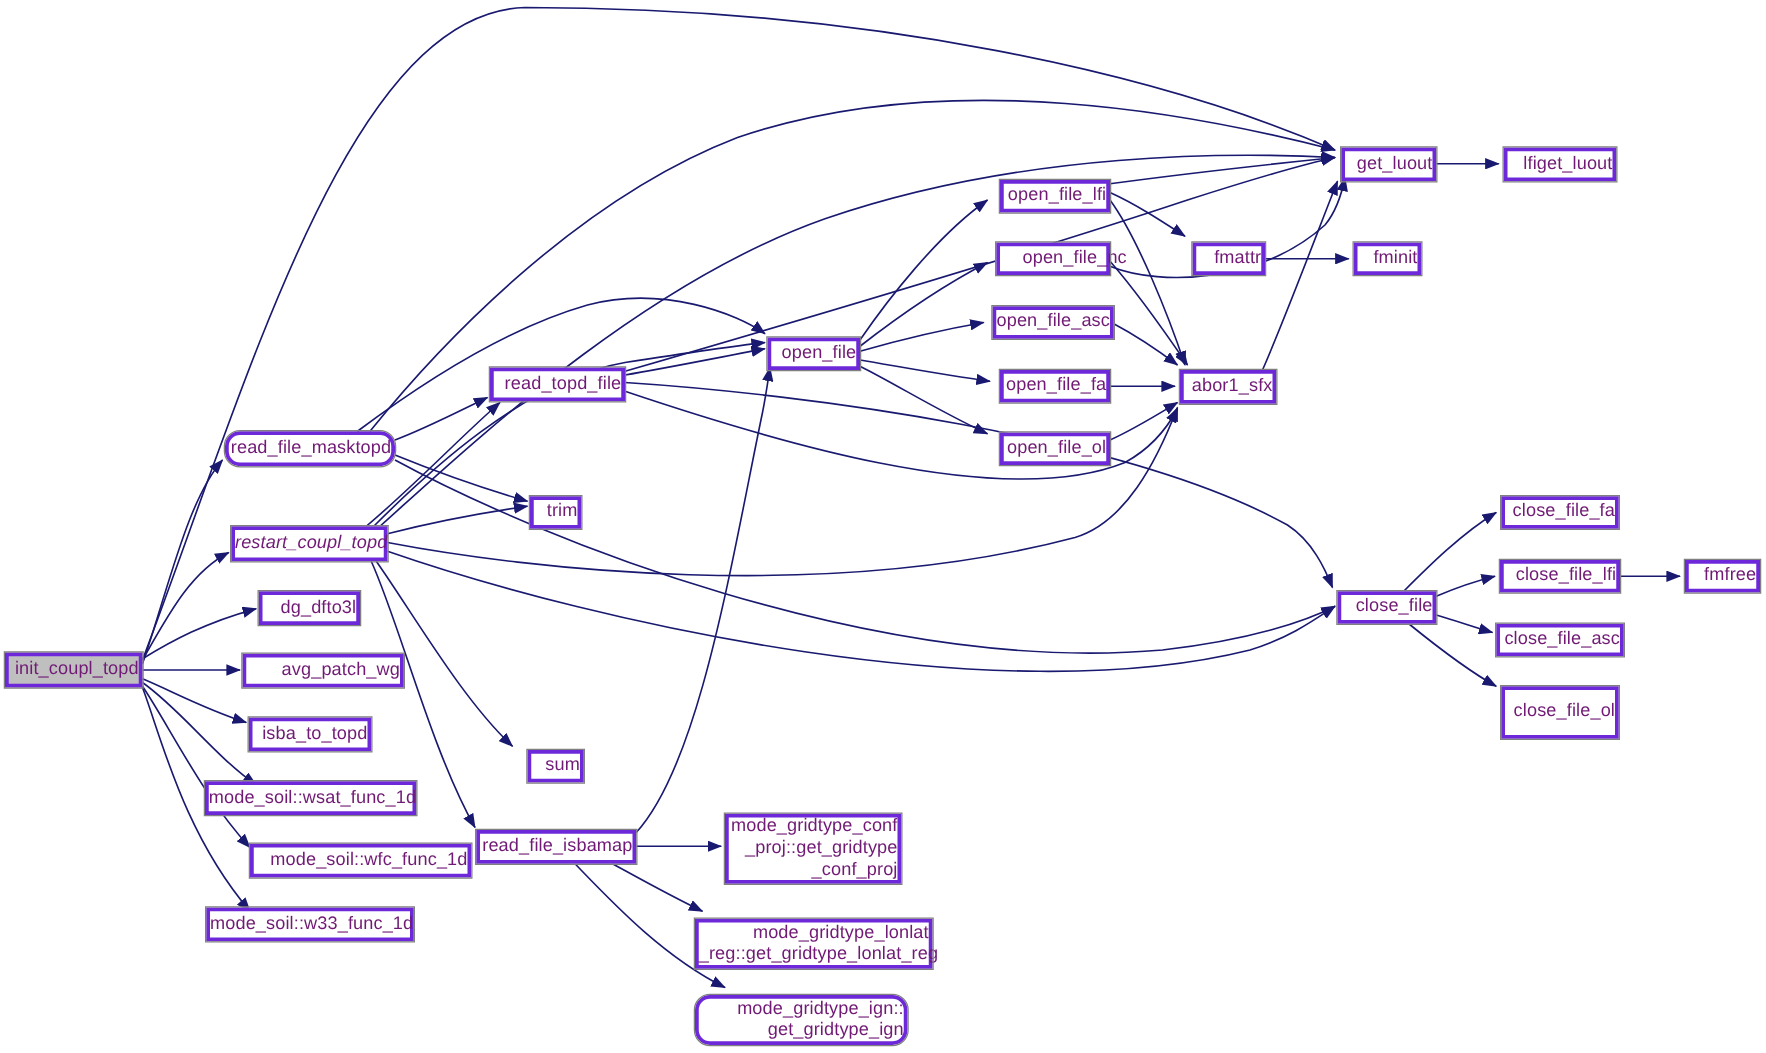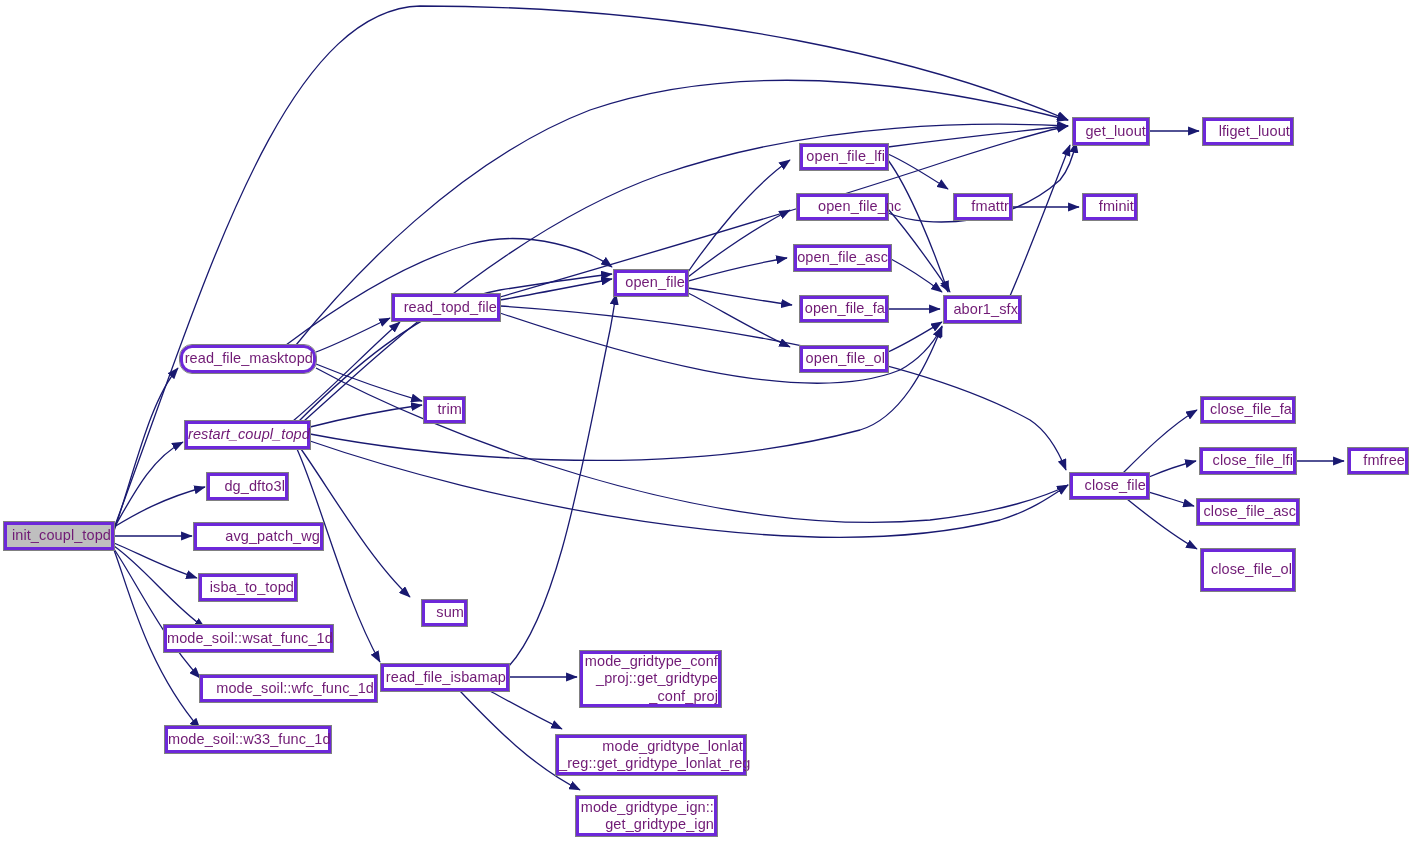--- a/index.html
+++ b/index.html
@@ -135,15 +135,15 @@
     <div class="node" style="left: 1201px; top: 397px; width: 94px; height: 26px;"><span>close_file_fa</span></div>
     <div class="node" style="left: 1200px; top: 448px; width: 96px; height: 26px;"><span>close_file_lfi</span></div>
     <div class="node" style="left: 1197px; top: 499px; width: 102px; height: 26px;"><span>close_file_asc</span></div>
     <div class="node" style="left: 1201px; top: 549px; width: 94px; height: 42px;"><span>close_file_ol</span></div>
     <div class="node" style="left: 1348px; top: 448px; width: 60px; height: 26px;"><span>fmfree</span></div>
     <div class="node" style="left: 580px; top: 651px; width: 141px; height: 56px;"><span>mode_gridtype_conf
 _proj::get_gridtype
 _conf_proj</span></div>
     <div class="node" style="left: 556px; top: 735px; width: 190px; height: 40px;"><span>mode_gridtype_lonlat
 _reg::get_gridtype_lonlat_reg</span></div>
-    <div class="node" style="left: 576px; top: 796px; width: 141px; height: 40px;"><span>mode_gridtype_ign::
+    <div class="node" style="left: 556px; top: 796px; width: 170px; height: 40px; border-radius: 12px;"><span>mode_gridtype_ign::
  get_gridtype_ign</span></div>
   </div>
 
 </body></html>

